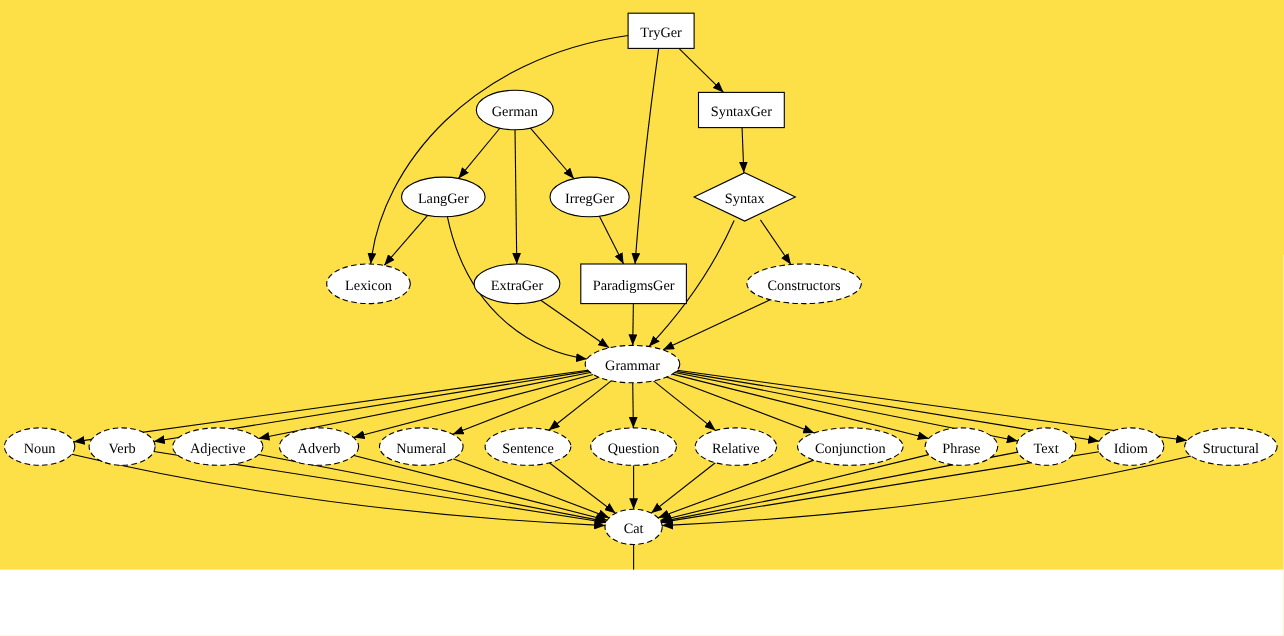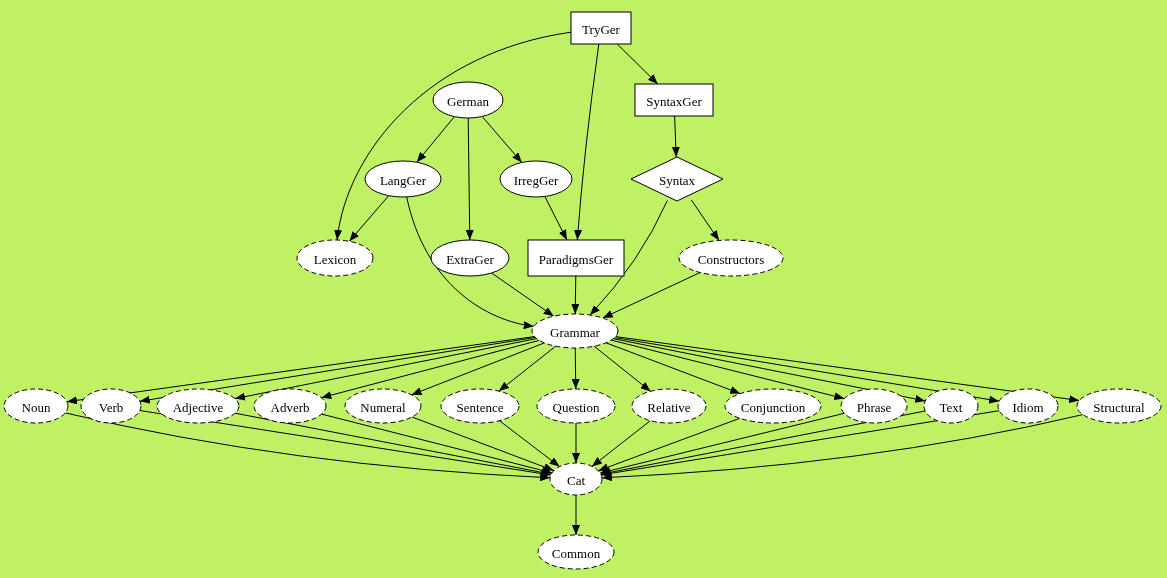--- a/index.html
+++ b/index.html
@@ -3,22 +3,22 @@
 <meta charset="utf-8">
 <style>
   html, body {
     margin: 0;
     padding: 0;
     background: #ffffff;
   }
   #canvas {
     position: relative;
     width: 1167px;
-    height: 578px;
-    background: #bef264;
+    height: 518px;
+    background: #fde047;
     overflow: hidden;
   }
   svg { display: block; }
   .edge {
     fill: none;
     stroke: #000000;
     stroke-width: 1;
   }
   .node-shape {
     fill: #ffffff;

